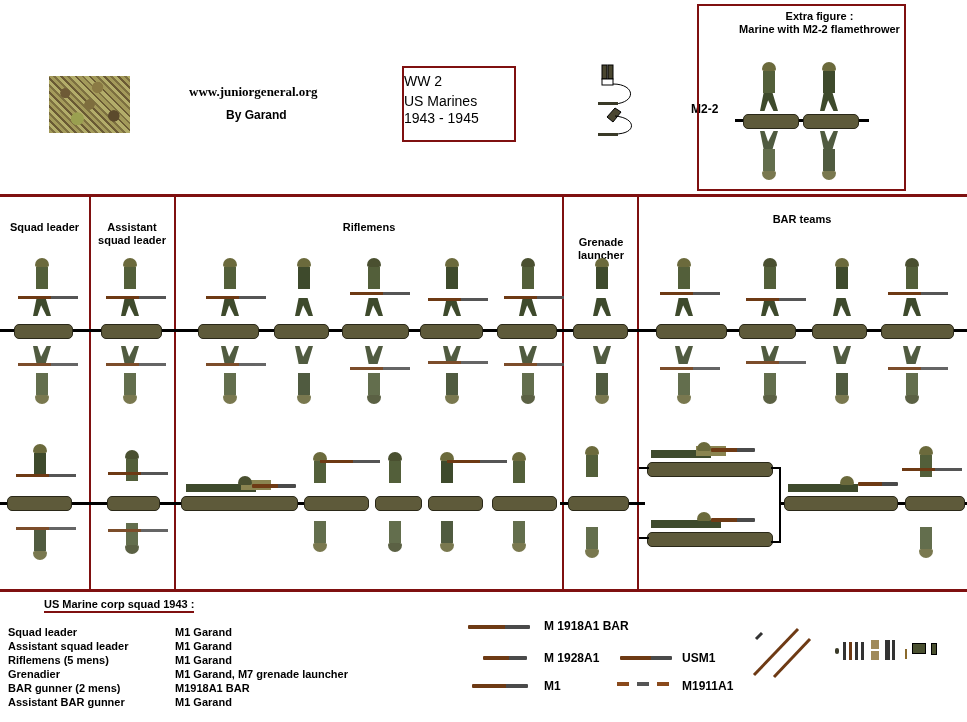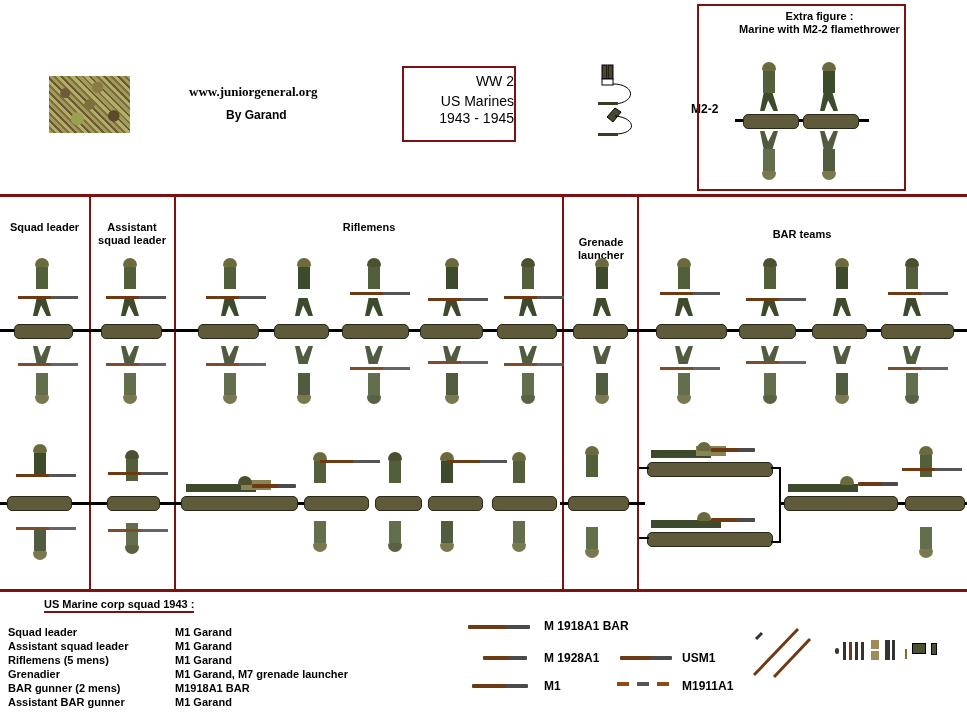--- a/index.html
+++ b/index.html
@@ -31,21 +31,21 @@
   .wlabel { position:absolute; font-size:12px; font-weight:bold; }
   .gun { position:absolute; height:4px; background:linear-gradient(90deg,#6e3a14 0 60%, #4a4a4a 60% 100%); border-radius:1px; }
 </style>
 </head>
 <body>
 
 <div class="abs camo" style="left:49px;top:76px;width:81px;height:57px;"></div>
 <div class="abs bold" style="left:153px;top:84px;font-family:'Liberation Serif',serif;font-size:13px;">www.juniorgeneral.org</div>
 <div class="abs bold" style="left:190px;top:108px;font-size:12px;">By Garand</div>
 
-<div class="abs maroon-box" style="left:402px;top:66px;width:110px;height:72px;text-align:right;">
+<div class="abs maroon-box" style="left:402px;top:66px;width:110px;height:72px;text-align:left;">
   <div style="font-size:14px;margin-top:5px;">WW 2</div>
   <div style="font-size:14px;margin-top:4px;">US Marines</div>
   <div style="font-size:14px;margin-top:1px;">1943 - 1945</div>
 </div>
 
 <div class="abs" style="left:595px;top:62px;width:50px;height:80px;">
   <svg width="50" height="80" viewBox="0 0 50 80">
     <rect x="7" y="3" width="5" height="14" fill="#4a4630" stroke="#000" stroke-width="1"></rect>
     <rect x="13" y="3" width="5" height="14" fill="#4a4630" stroke="#000" stroke-width="1"></rect>
     <rect x="7" y="17" width="11" height="6" fill="#fff" stroke="#000" stroke-width="1"></rect>
@@ -90,21 +90,21 @@
 <div class="hline" style="left:0;top:589px;width:967px;"></div>
 <div class="vline" style="left:89px;top:194px;height:397px;"></div>
 <div class="vline" style="left:174px;top:194px;height:397px;"></div>
 <div class="vline" style="left:562px;top:194px;height:397px;"></div>
 <div class="vline" style="left:637px;top:194px;height:397px;"></div>
 
 <div class="hdr" style="left:0;top:221px;width:89px;">Squad leader</div>
 <div class="hdr" style="left:96px;top:221px;width:72px;">Assistant squad leader</div>
 <div class="hdr" style="left:176px;top:221px;width:386px;">Riflemens</div>
 <div class="hdr" style="left:570px;top:236px;width:62px;">Grenade launcher</div>
-<div class="hdr" style="left:639px;top:228px;width:326px;">BAR teams</div>
+<div class="hdr" style="left:639px;top:213px;width:326px;">BAR teams</div>
 
 <div class="groundline" style="left:0;top:329px;width:967px;"></div>
 <div class="base" style="left:14px;top:324px;width:57px;"></div>
 <div class="base" style="left:101px;top:324px;width:59px;"></div>
 <div class="base" style="left:198px;top:324px;width:59px;"></div>
 <div class="base" style="left:274px;top:324px;width:53px;"></div>
 <div class="base" style="left:342px;top:324px;width:65px;"></div>
 <div class="base" style="left:420px;top:324px;width:61px;"></div>
 <div class="base" style="left:497px;top:324px;width:58px;"></div>
 <div class="base" style="left:573px;top:324px;width:53px;"></div>

